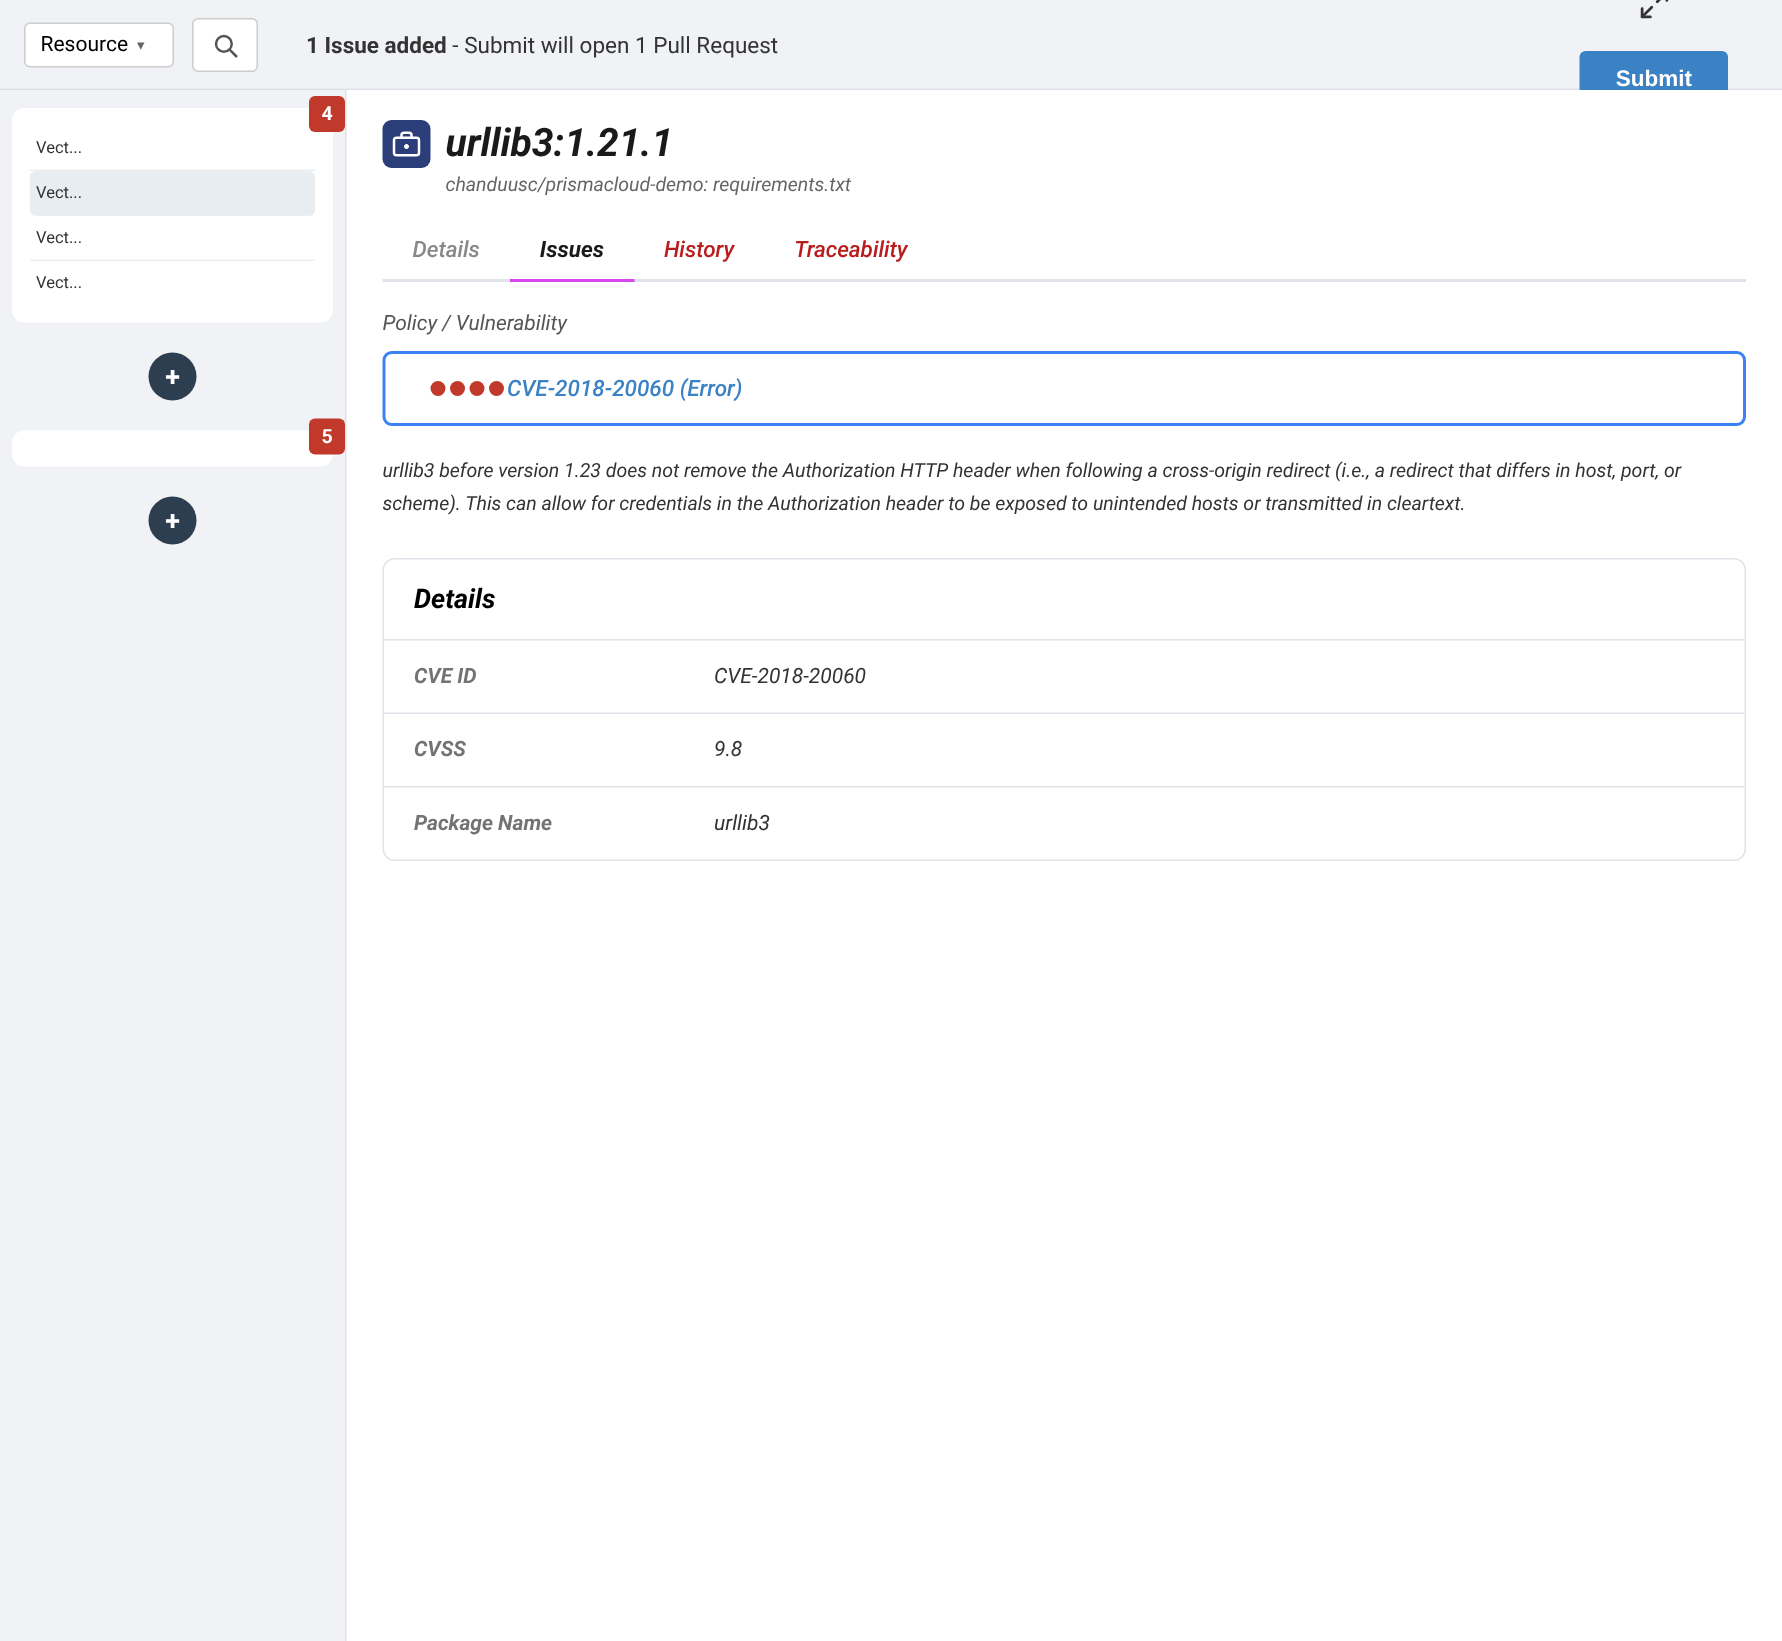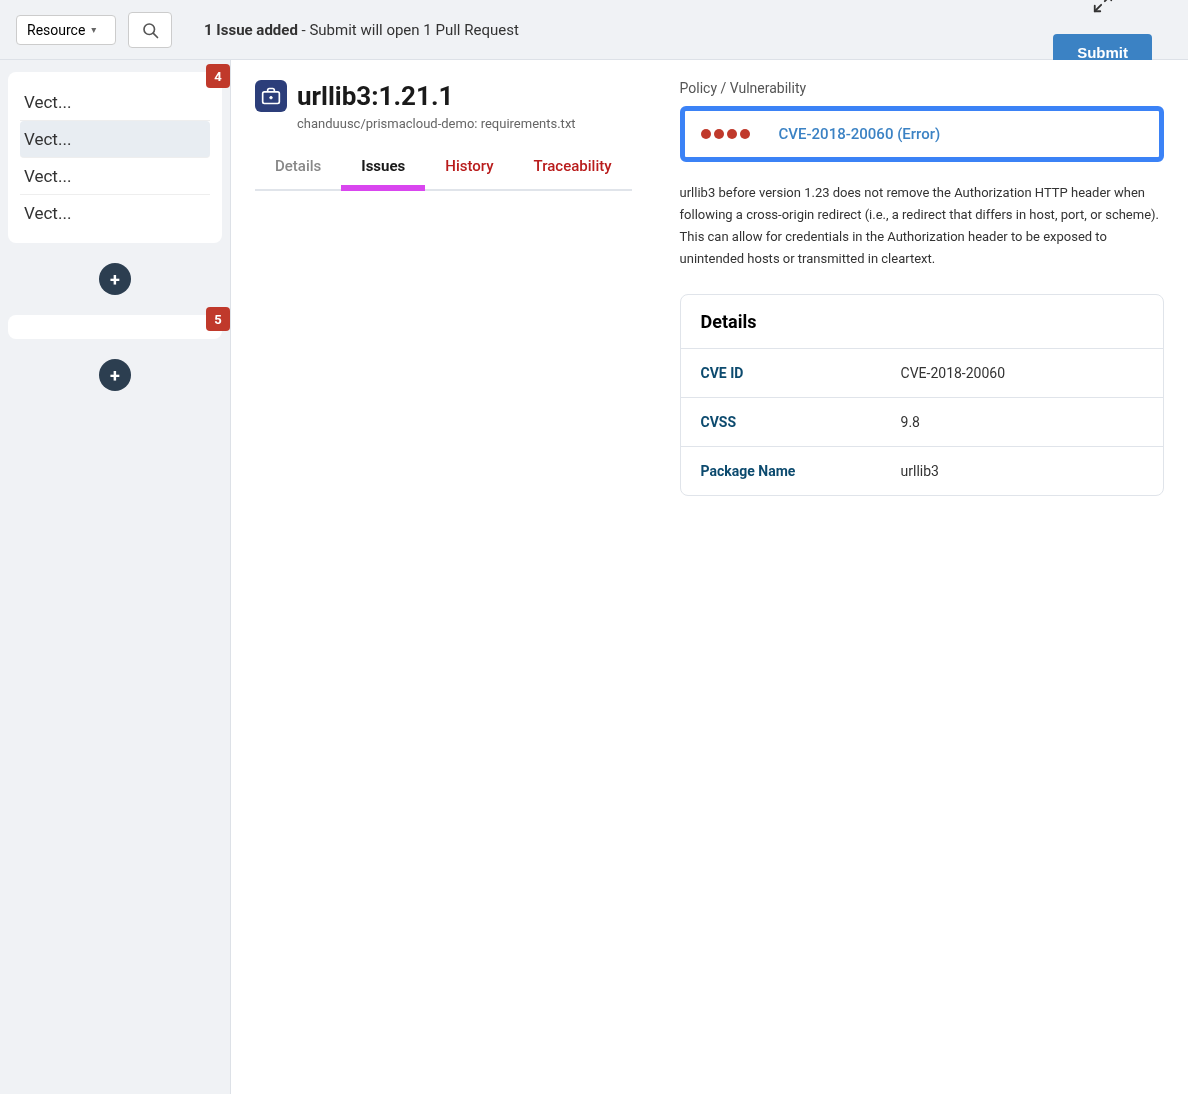--- a/index.html
+++ b/index.html
@@ -147,43 +147,44 @@
       align-items: center;
       justify-content: center;
       font-size: 18px;
       font-weight: bold;
       cursor: pointer;
       margin: 8px auto;
     }
 
     .sidebar-item {
       padding: 8px 4px;
-      font-size: 17px;
+      font-size: 11px;
       color: #333;
       border-bottom: 1px solid #eee;
       white-space: nowrap;
       overflow: hidden;
       text-overflow: ellipsis;
       cursor: pointer;
     }
     .sidebar-item:last-child { border-bottom: none; }
 
     .sidebar-item-highlighted {
       background: #e8edf2;
       border-radius: 4px;
     }
 
     
     .main-content {
       flex: 1;
       background: white;
       border-left: 1px solid #dde1e7;
       display: flex;
-      flex-direction: row;
+      flex-direction: column;
       overflow: hidden;
+      font-style: italic;
     }
 
     .panel-header {
       padding: 20px 24px 0;
     }
 
     .package-title-row {
       display: flex;
       align-items: center;
       gap: 10px;
@@ -229,21 +230,21 @@
       color: #888;
       cursor: pointer;
       border-bottom: 3px solid transparent;
       margin-bottom: -2px;
       font-weight: 500;
     }
 
     .tab.active {
       color: #1a1a1a;
       font-weight: 700;
-      border-bottom: 6px solid #d946ef;
+      border-bottom: 2px solid #d946ef;
     }
 
     .tab.inactive {
       color: #b91c1c;
     }
 
     
     .panel-body {
       padding: 20px 24px;
       flex: 1;
@@ -252,26 +253,26 @@
 
     .section-label {
       font-size: 14px;
       color: #555;
       margin-bottom: 10px;
       font-weight: 400;
     }
 
     
     .cve-item {
-      border: 5px solid #3b82f6;
+      border: 2px solid #3b82f6;
       border-radius: 6px;
-      padding: 14px 16px;
-      display: flex;
-      align-items: center;
-      gap: 29px;
+      padding: 14px 30px;
+      display: flex;
+      align-items: center;
+      gap: 2px;
       margin-bottom: 20px;
       background: white;
     }
 
     .severity-dots {
       display: flex;
       gap: 3px;
     }
 
     .dot {
@@ -319,21 +320,21 @@
       border-bottom: 1px solid #e0e4ea;
       font-size: 14px;
     }
 
     .details-row:last-child {
       border-bottom: none;
     }
 
     .details-label {
       font-weight: 700;
-      color: #0c4a6e;
+      color: #737373;
       width: 200px;
       flex-shrink: 0;
     }
 
     .details-value {
       color: #333;
     }
   </style>
 </head>
 <body>

